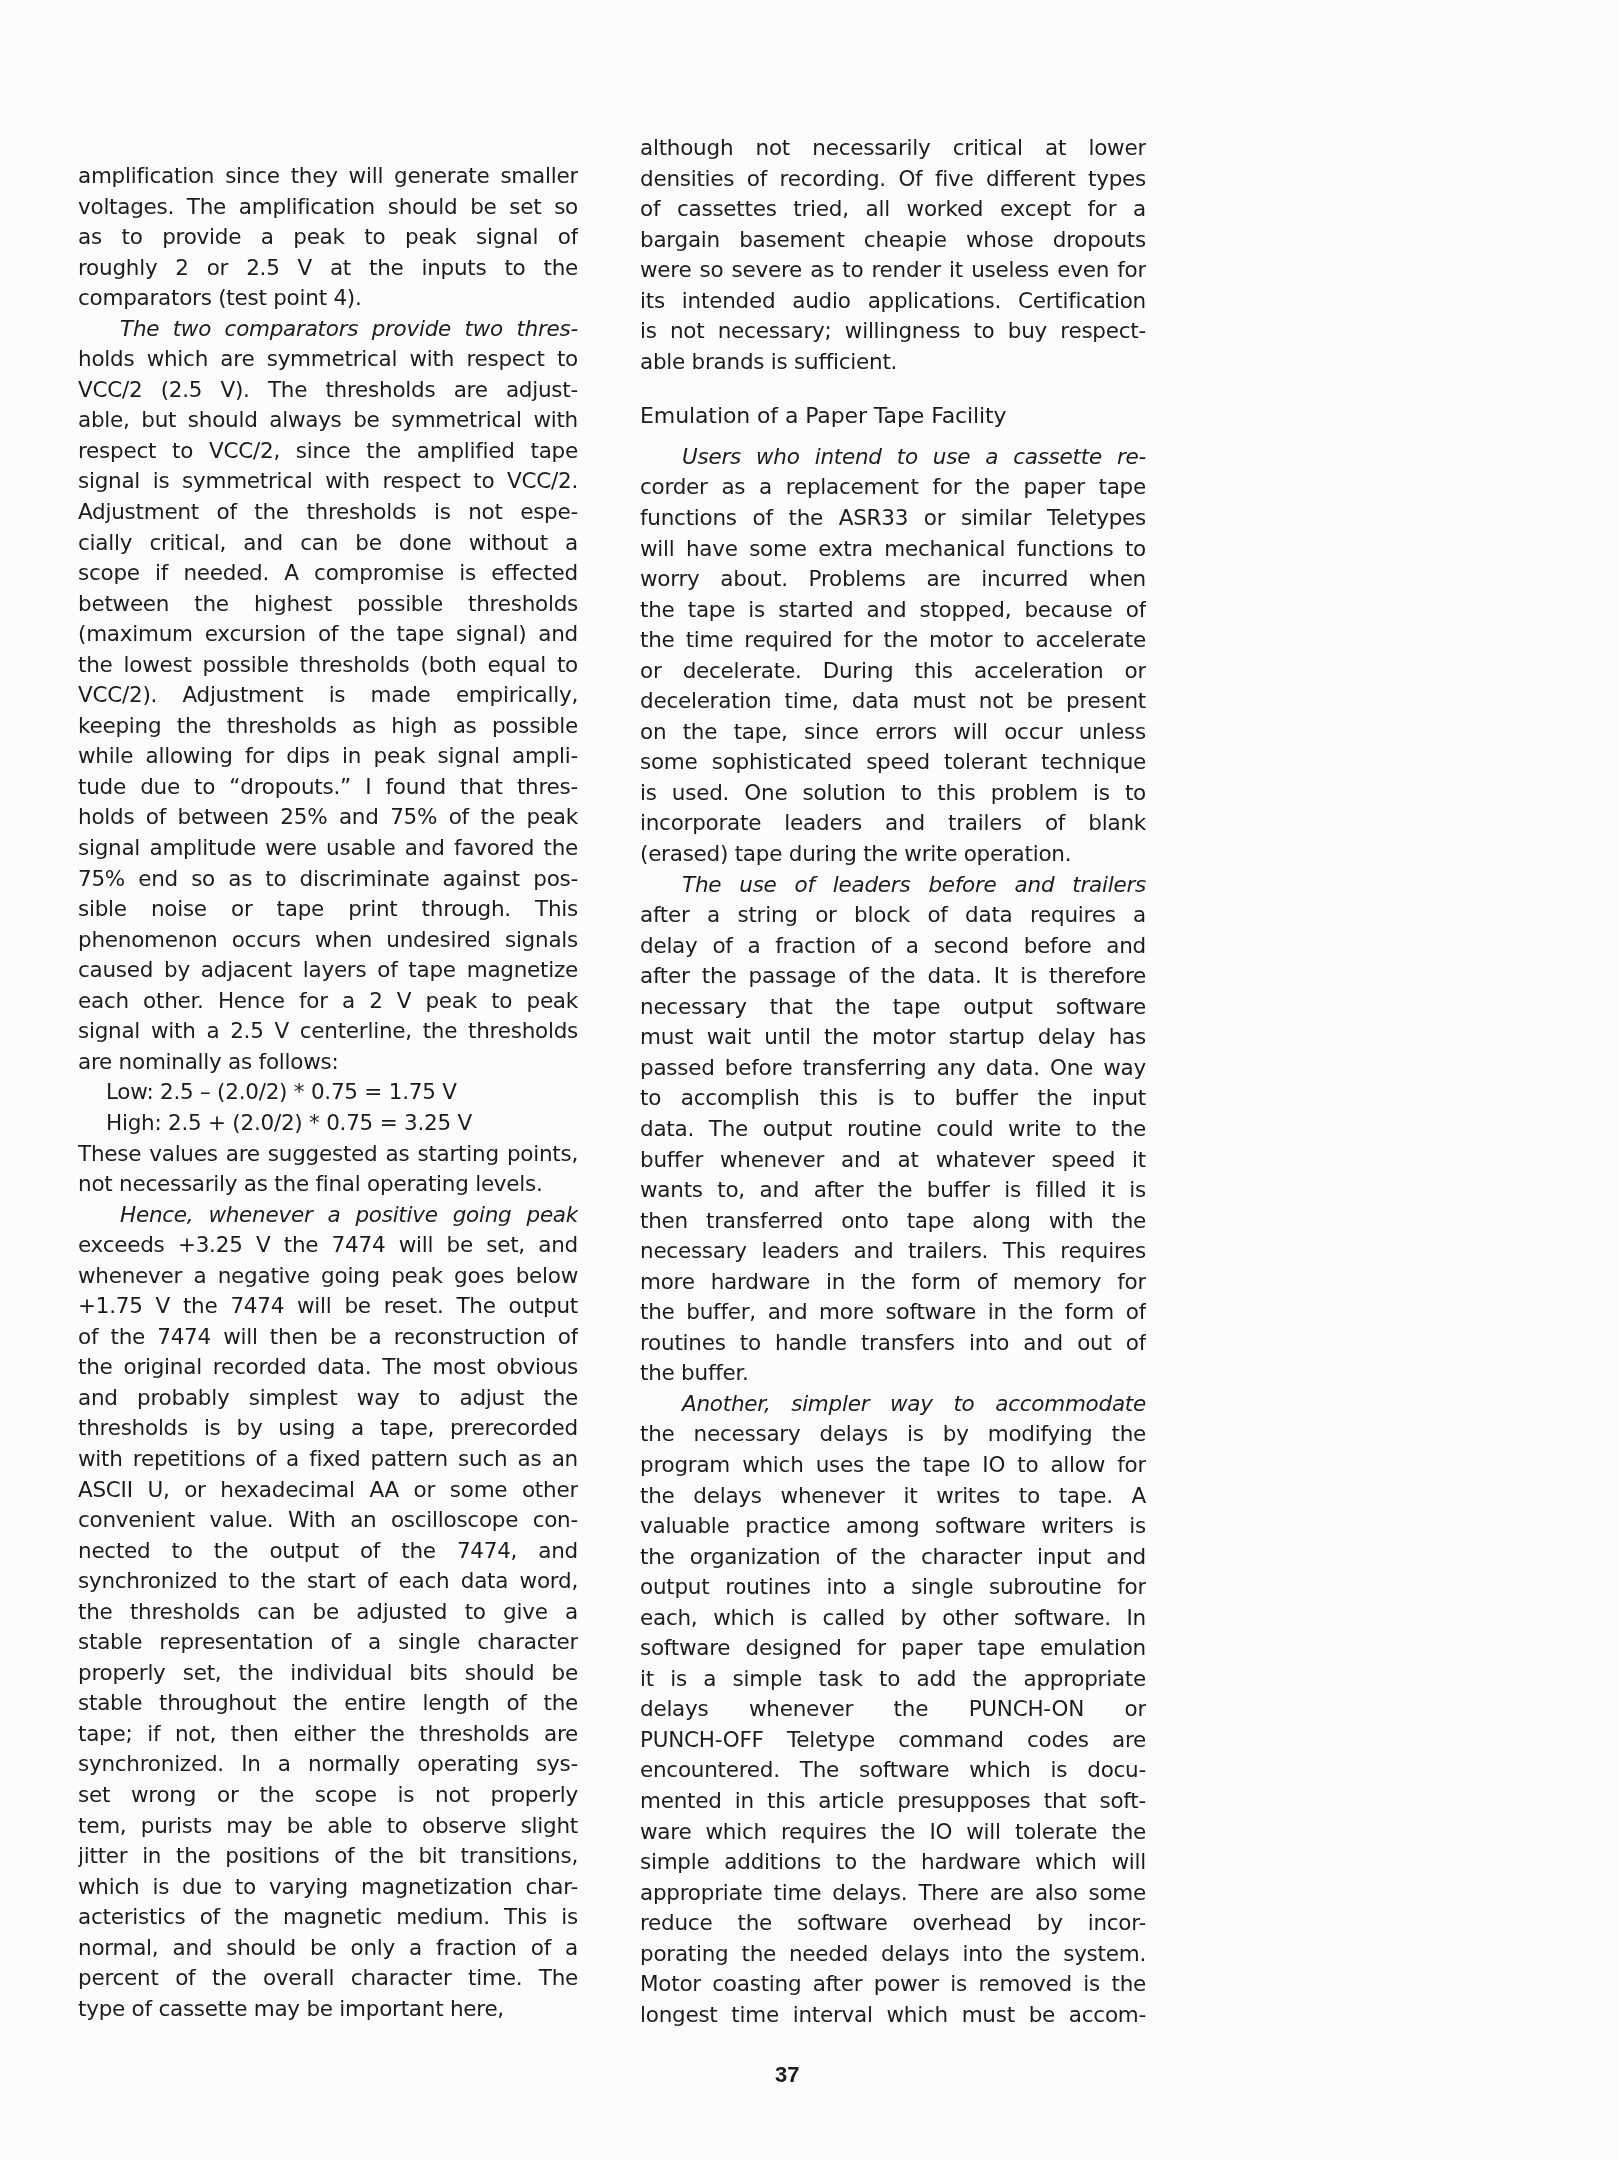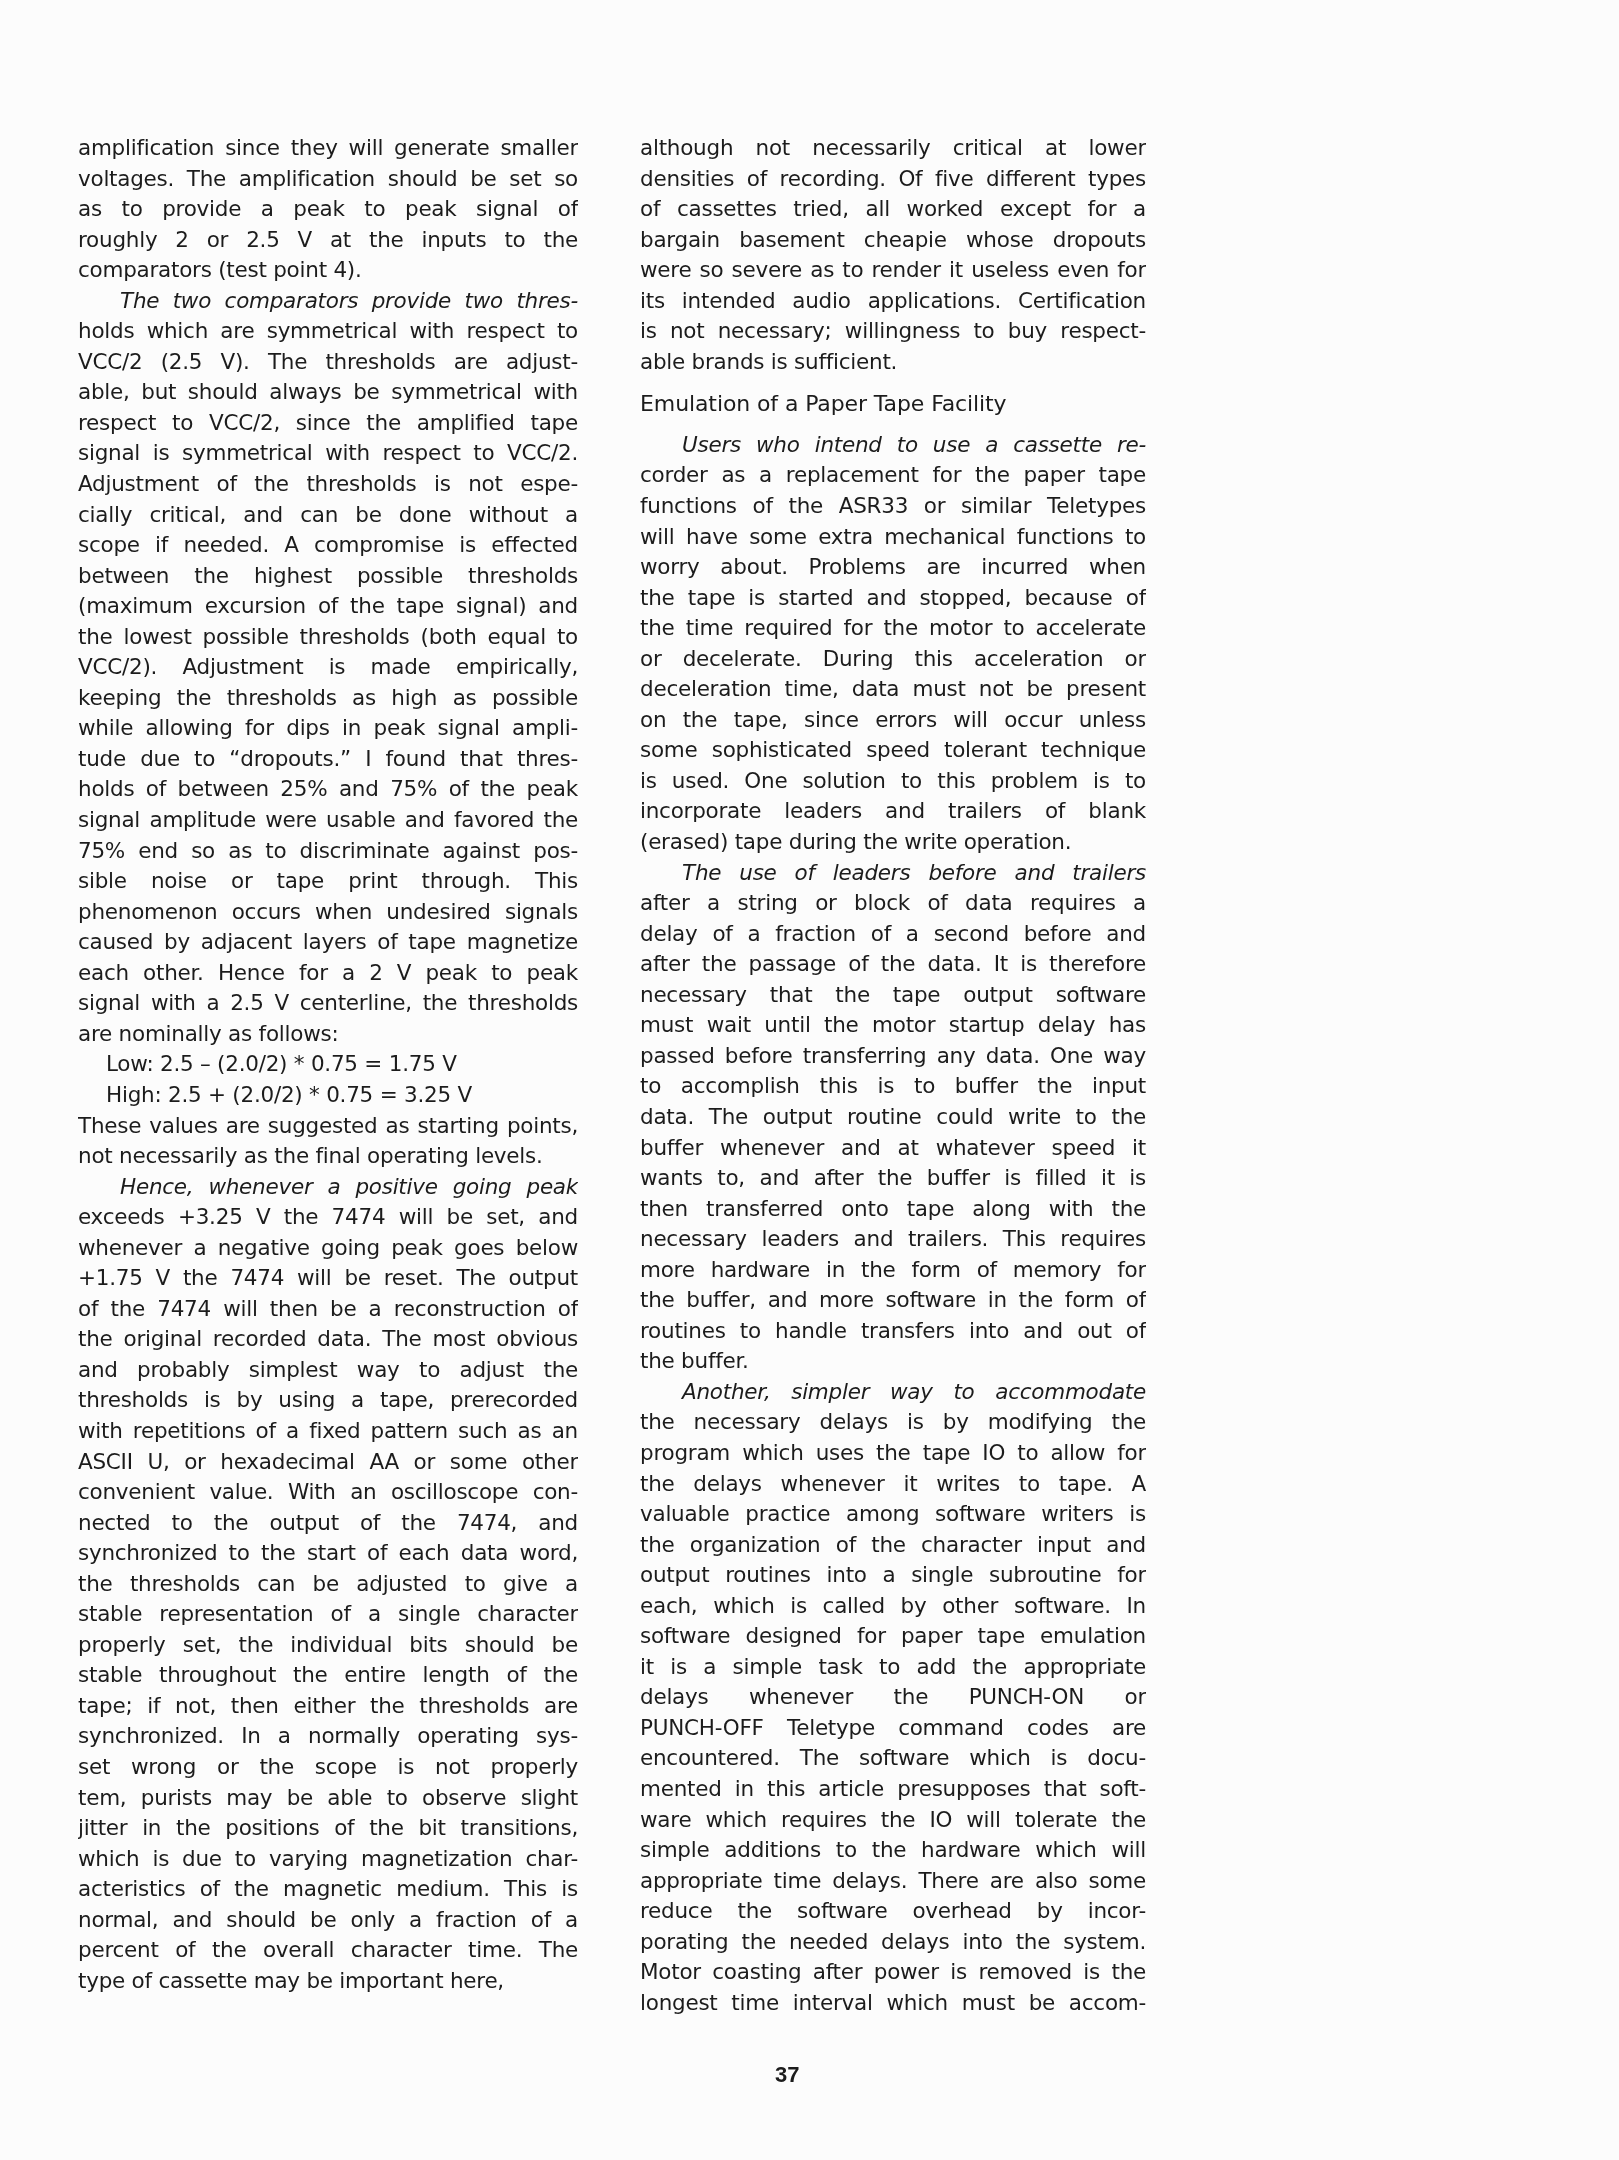--- a/index.html
+++ b/index.html
@@ -8,42 +8,42 @@
     background: #fcfcfc;
     position: relative;
     overflow: hidden;
     font-family: "DejaVu Sans", sans-serif;
     color: #1c1c1c;
   }
   .col {
     position: absolute;
     top: 133px;
   }
-  #col-left { left: 78px; width: 500px; }
+  #col-left { left: 78px; width: 500px; margin-top: 28px; }
   #col-right { left: 640px; width: 506px; }
   .line {
     display: block;
     height: 30.55px;
     line-height: 30.55px;
     font-size: 21.5px;
     letter-spacing: -0.25px;
     white-space: nowrap;
     text-align: justify;
     text-align-last: justify;
     overflow: hidden;
   }
   .line.last { text-align-last: left; }
   .line.indent { padding-left: 42px; font-style: italic; }
   .line.formula { padding-left: 28px; text-align-last: left; }
   .heading {
     display: block;
     font-size: 22px;
     height: 30.55px;
     line-height: 30.55px;
-    margin-top: 12px;
+    margin-top: 24px;
     margin-bottom: 10px;
     letter-spacing: -0.1px;
   }
   #page-number {
     position: absolute;
     top: 2062px;
     left: 775px;
     font-family: "Liberation Sans", sans-serif;
     font-weight: bold;
     font-size: 22px;

